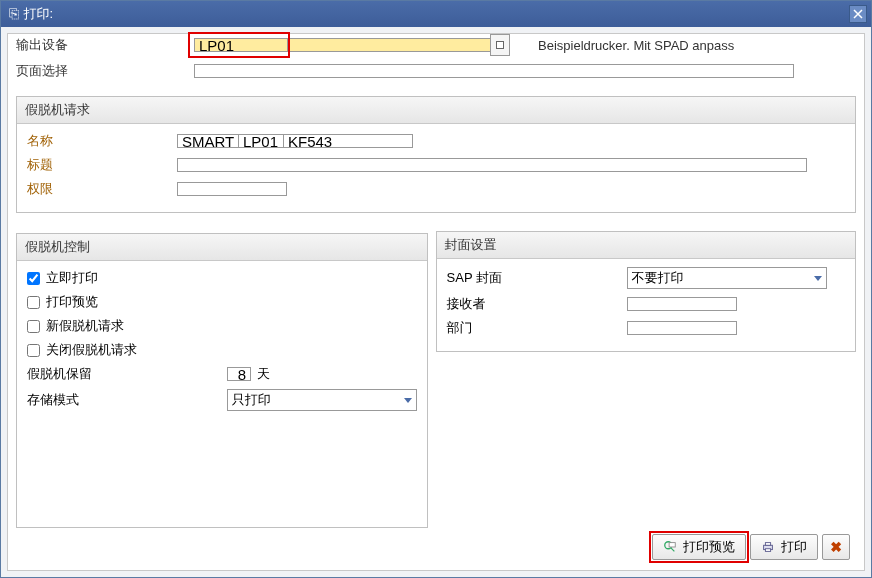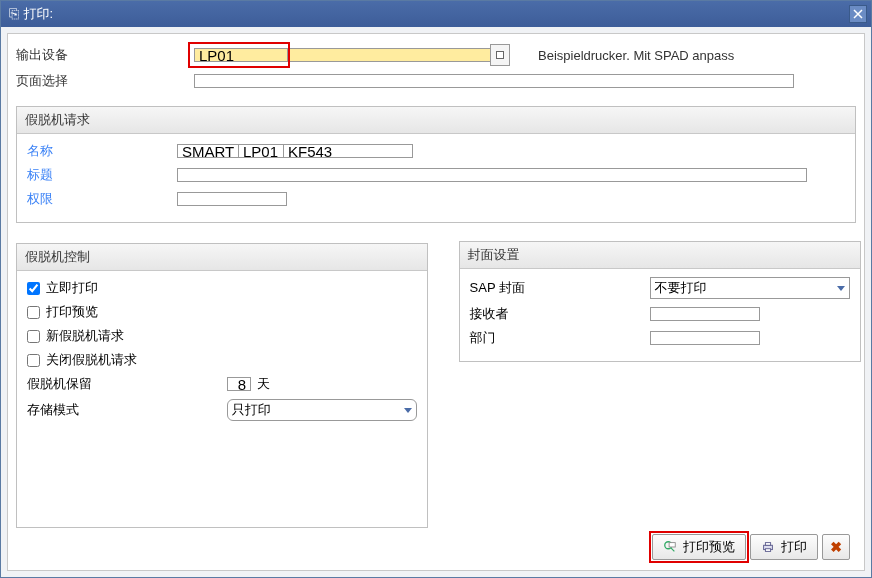--- a/index.html
+++ b/index.html
@@ -44,34 +44,34 @@
 .content {
   flex: 1;
   background: #f0f2f5;
   padding: 6px;
   overflow: hidden;
 }
 .body-border {
   border: 1px solid #c8c8c8;
   background: #fff;
   height: 100%;
-  padding: 10px 8px 8px 8px;
+  padding: 0 8px 8px 8px;
   display: flex;
   flex-direction: column;
 }
 .row {
   display: flex;
   align-items: center;
   margin-bottom: 6px;
 }
 .lbl {
   width: 150px;
   color: #333;
 }
-.ilbl { width: 150px; color: #3b82f6; }
+.ilbl { width: 150px; color: #a16207; }
 .input, .select {
   background: #fff;
   border: 1px solid #999;
   height: 14px;
   padding: 2px 4px;
   font-size: 15px;
   font-family: inherit;
 }
 .input.highlight {
   background: #ffec9f;
@@ -254,32 +254,32 @@
                 <input type="checkbox" style="">
                 <span>关闭假脱机请求</span>
               </div>
               <div class="row">
                 <div style="width:200px;">假脱机保留</div>
                 <input class="input" style="width: 24px; text-align: right;" value="8">
                 <span style="margin-left:6px;">天</span>
               </div>
               <div class="row">
                 <div style="width:200px;">存储模式</div>
-                <div class="select" style="width:190px;border-radius:6px;">
+                <div class="select" style="width:190px;">
                   <span>只打印</span>
                   <span class="arrow"></span>
                 </div>
               </div>
             </div>
           </div>
         </div>
 
         <div class="col right">
 
-          <div class="groupbox" style="margin-top:8px;margin-left:23px;">
+          <div class="groupbox" style="margin-top:8px;">
             <div class="group-title">封面设置</div>
             <div class="group-body">
               <div class="row">
                 <div style="width:180px;">SAP 封面</div>
                 <div class="select" style="width:200px;">
                   <span>不要打印</span>
                   <span class="arrow"></span>
                 </div>
               </div>
               <div class="row">

